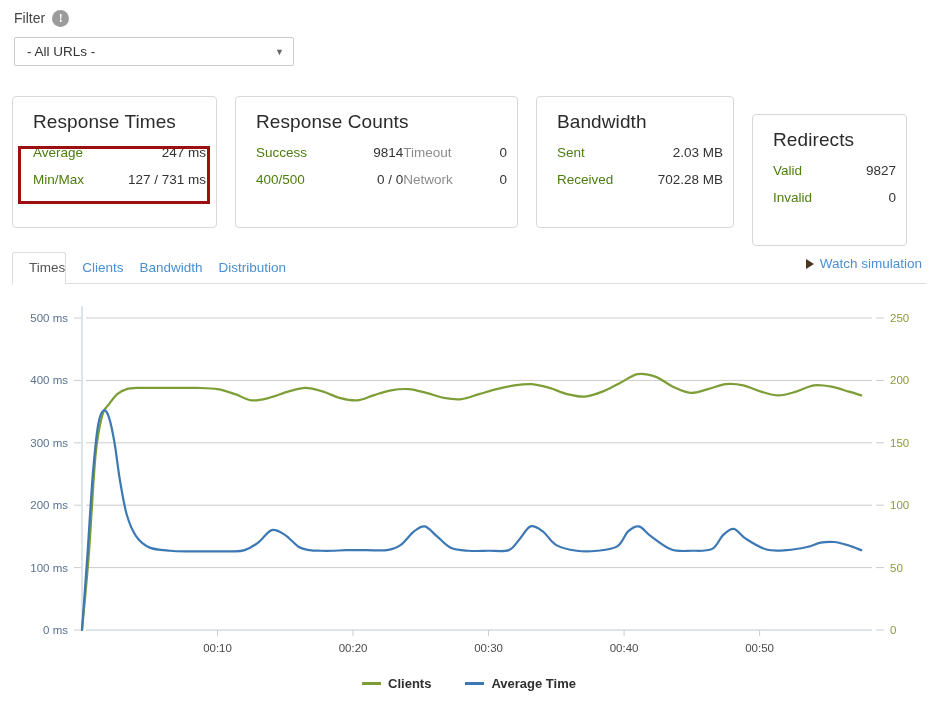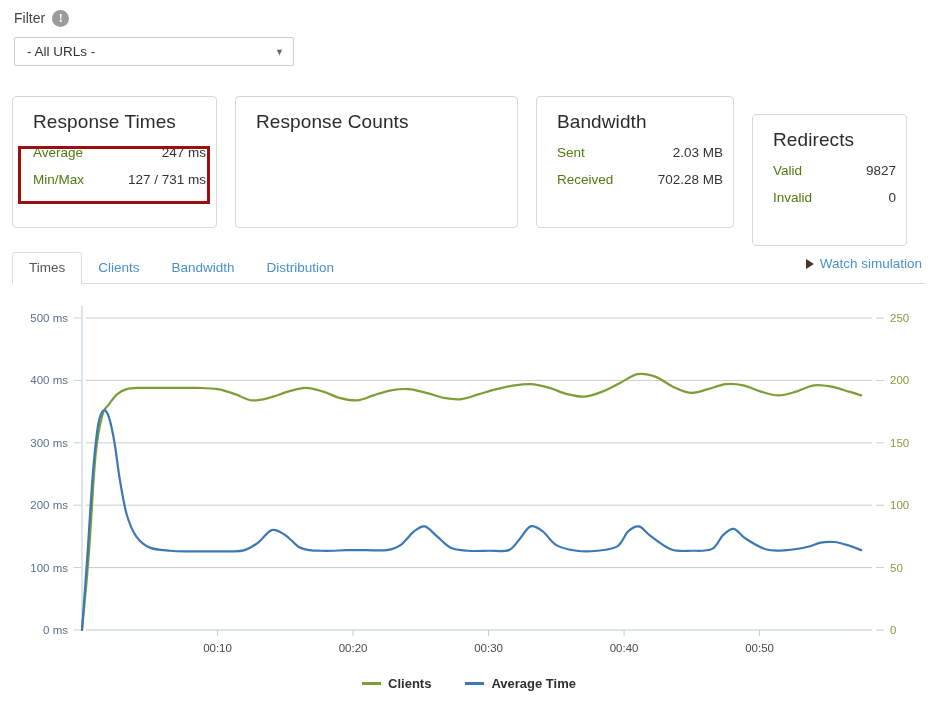--- a/index.html
+++ b/index.html
@@ -124,21 +124,21 @@
     left: 12px;
     top: 252px;
     width: 914px;
     height: 32px;
     border-bottom: 1px solid #dddddd;
     box-sizing: border-box;
   }
   .tabs { display: flex; align-items: flex-end; height: 32px; }
   .tab {
     font-size: 13.5px;
-    padding: 7px 16px 8px 16px;
+    padding: 7px 0 8px 16px;
     color: #4a8fd1;
     cursor: pointer;
     box-sizing: border-box;
     line-height: 16px;
   }
   .tab.active {
     color: #555555;
     background: #ffffff;
     border: 1px solid #dddddd;
     border-bottom: 1px solid #ffffff;
@@ -237,20 +237,36 @@
         <tr>
           <td class="stat-k">Min/Max</td>
           <td class="stat-v">127 / 731 ms</td>
         </tr>
       </tbody>
         </table>
     </div>
 
     <div class="card card-w2">
       <h2 class="card-title">Response Counts</h2>
+      <table class="stat-table">
+        <tbody>
+            <tr>
+          <td class="stat-k">Success</td>
+          <td class="stat-v">9814</td>
+          <td class="stat-k2">Timeout</td>
+          <td class="stat-v2">0</td>
+        </tr>
+        <tr>
+          <td class="stat-k">400/500</td>
+          <td class="stat-v">0 / 0</td>
+          <td class="stat-k2">Network</td>
+          <td class="stat-v2">0</td>
+        </tr>
+      </tbody>
+        </table>
     </div>
 
     <div class="card card-w3">
       <h2 class="card-title">Bandwidth</h2>
       <table class="stat-table">
         <tbody>
             <tr>
           <td class="stat-k">Sent</td>
           <td class="stat-v">2.03 MB</td>
         </tr>

